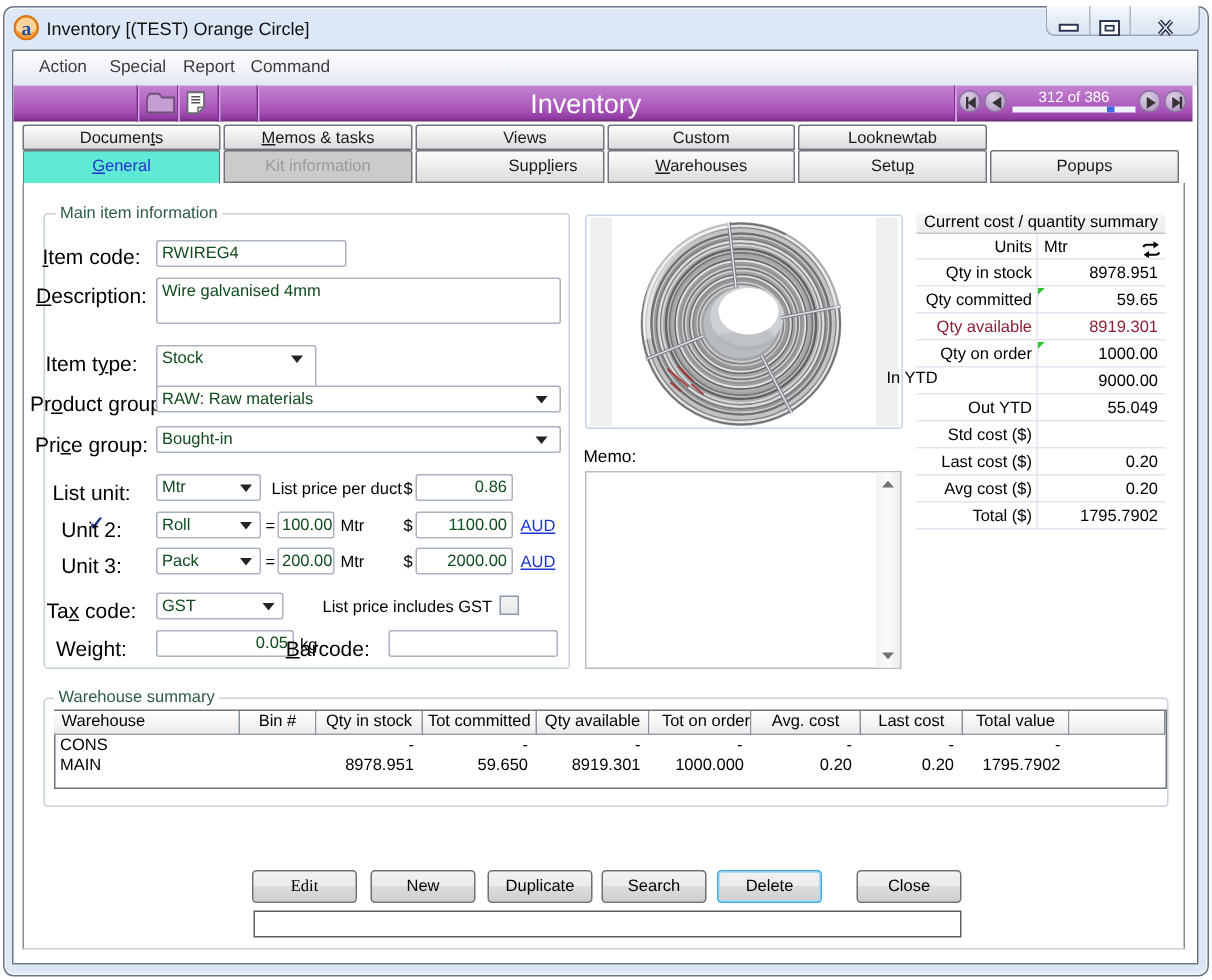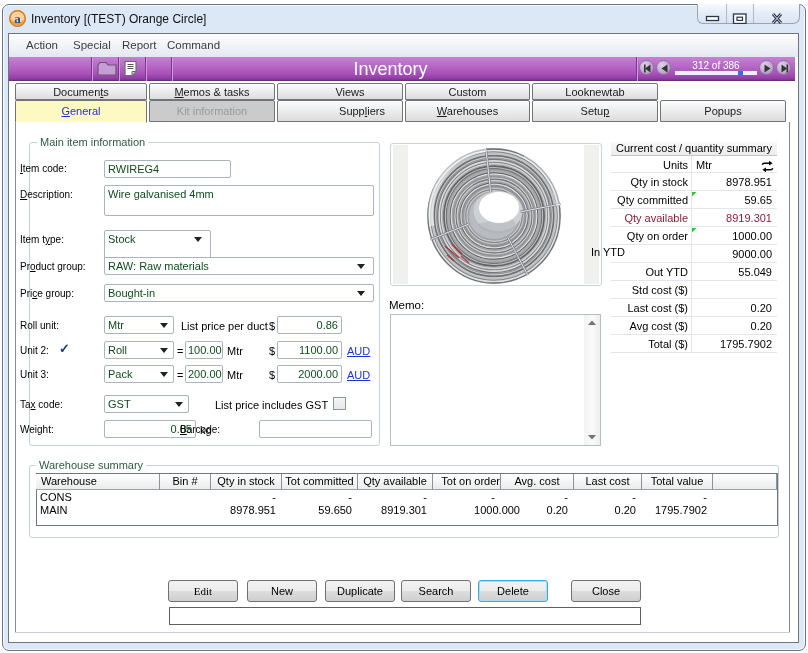--- a/index.html
+++ b/index.html
@@ -21,21 +21,21 @@
 .navbtn svg { position:absolute; left:-1px; top:-1px; }
 #navtext { position:absolute; left:676px; top:60px; width:80px; text-align:center; color:#fff; font-size:10px; }
 #navprog { position:absolute; left:675px; top:71px; width:82px; height:4px; background:#eef2f8; }
 #navmark { position:absolute; left:738px; top:71px; width:5px; height:4px; background:#3d6be0; }
 .tab { position:absolute; border:1px solid #70747d; border-radius:2px 2px 0 0; background:linear-gradient(#fcfcfc,#eeeeee 45%,#dcdcdc); font-size:11px; color:#1a1a1a; text-align:center; }
 .tr1 { top:83px; height:17px; line-height:16px; }
 .tr2 { top:100px; height:22px; line-height:21px; }
 u.mn { text-decoration:underline; }
 .gbox { position:absolute; border:1px solid #c7d0db; border-radius:3px; }
 .glabel { position:absolute; font-size:11px; color:#2d5c44; background:#fff; padding:0 3px; }
-.lbl { position:absolute; font-size:10px; color:#000; text-align:left; }
+.lbl { position:absolute; font-size:14px; color:#000; text-align:center; }
 .lbll { position:absolute; font-size:11px; color:#000; }
 .inp { position:absolute; border:1px solid #aab3bf; border-radius:2px; background:#fff; font-size:11px; color:#104c1e; padding:1.5px 3px; line-height:13px; }
 .inp.num { text-align:right; }
 .carrow { position:absolute; width:0; height:0; border-left:4px solid transparent; border-right:4px solid transparent; border-top:5px solid #222; }
 .aud { position:absolute; font-size:11px; color:#1d34d1; text-decoration:underline; }
 .st { position:absolute; font-size:11px; }
 .whh { position:absolute; top:474px; height:16px; background:linear-gradient(#ffffff,#ebebeb); border-right:1px solid #8d939c; border-bottom:1px solid #9aa0a8; font-size:11px; text-align:center; line-height:15px; color:#000; }
 .whc { position:absolute; font-size:11px; color:#000; }
 .btn { position:absolute; top:580px; width:70px; height:22px; border:1px solid #707070; border-radius:3px; background:linear-gradient(#f2f2f2,#ebebeb 50%,#dddddd 50%,#cfcfcf); font-size:11px; text-align:center; line-height:20px; color:#000; }
 </style>
@@ -114,37 +114,37 @@
 <div class="tab tr1" style="left:405px;width:125px;">Custom</div>
 <div class="tab tr1" style="left:532px;width:126px;">Looknewtab</div>
 <div class="tab tr2" style="left:149px;width:126px;background:#cbcbcb;color:#9a9a9a;">Kit information</div>
 <div class="tab tr2" style="left:277px;width:126px;padding-left:44px;">Supp<u class="mn">l</u>iers</div>
 <div class="tab tr2" style="left:405px;width:125px;"><u class="mn">W</u>arehouses</div>
 <div class="tab tr2" style="left:532px;width:126px;">Setu<u class="mn">p</u></div>
 <div class="tab tr2" style="left:660px;width:126px;">Popups</div>
 <div class="abs" style="left:15px;top:122px;width:1px;height:511px;background:#868b94;"></div>
 <div class="abs" style="left:789px;top:122px;width:1px;height:511px;background:#868b94;"></div>
 <div class="abs" style="left:15px;top:632px;width:775px;height:1px;background:#c9ced6;"></div>
-<div class="tab tr2" style="left:15px;width:132px;background:#fef9c3;color:#2531cf;border-bottom:1px solid #fff;height:23px;"><u class="mn">G</u>eneral</div>
+<div class="tab tr2" style="left:15px;width:132px;background:#5eead4;color:#2531cf;border-bottom:1px solid #fff;height:23px;"><u class="mn">G</u>eneral</div>
 <div class="gbox" style="left:29px;top:142px;width:351px;height:304px;"></div>
 <div class="glabel" style="left:37px;top:136px;">Main item information</div>
 <div class="lbl" style="left:20px;top:163px;width:82px;"><u class="mn">I</u>tem code:</div>
 <div class="inp" style="left:104px;top:160px;width:127px;height:18px;">RWIREG4</div>
 <div class="lbl" style="left:20px;top:189px;width:82px;"><u class="mn">D</u>escription:</div>
 <div class="inp" style="left:104px;top:185px;width:270px;height:31px;">Wire galvanised 4mm</div>
 <div class="lbl" style="left:20px;top:234px;width:82px;">Item t<u class="mn">y</u>pe:</div>
 <div class="combo inp" style="left:104px;top:230px;width:107px;height:36px;">Stock</div>
 <div class="carrow" style="left:194px;top:237px;"></div>
 <div class="lbl" style="left:20px;top:261px;width:82px;">Pr<u class="mn">o</u>duct group:</div>
 <div class="combo inp" style="left:104px;top:257px;width:270px;height:18px;">RAW: Raw materials</div>
 <div class="carrow" style="left:357px;top:264px;"></div>
 <div class="lbl" style="left:20px;top:288px;width:82px;">Pri<u class="mn">c</u>e group:</div>
 <div class="combo inp" style="left:104px;top:284px;width:270px;height:18px;">Bought-in</div>
 <div class="carrow" style="left:357px;top:291px;"></div>
-<div class="lbl" style="left:20px;top:320px;width:82px;">Roll unit:</div>
+<div class="lbl" style="left:20px;top:320px;width:82px;">List unit:</div>
 <div class="combo inp" style="left:104px;top:316px;width:70px;height:18px;">Mtr</div>
 <div class="carrow" style="left:160px;top:323px;"></div>
 <div class="lbll" style="left:181px;top:320px;">List price per duct</div>
 <div class="lbll" style="left:269px;top:320px;">$</div>
 <div class="inp num" style="left:277px;top:316px;width:65px;height:18px;">0.86</div>
 <div class="lbll" style="left:59px;top:341px;color:#223a8a;font-weight:bold;font-size:13px;">✓</div>
 <div class="lbl" style="left:20px;top:345px;width:82px;">Unit 2:</div>
 <div class="combo inp" style="left:104px;top:341px;width:70px;height:18px;">Roll</div>
 <div class="carrow" style="left:160px;top:348px;"></div>
 <div class="lbll" style="left:177px;top:345px;">=</div>
@@ -306,16 +306,16 @@
 <div class="whc" style="left:367px;top:491px;width:60px;text-align:right;">-</div>
 <div class="whc" style="left:435px;top:491px;width:60px;text-align:right;">-</div>
 <div class="whc" style="left:508px;top:491px;width:60px;text-align:right;">-</div>
 <div class="whc" style="left:576px;top:491px;width:60px;text-align:right;">-</div>
 <div class="whc" style="left:647px;top:491px;width:60px;text-align:right;">-</div>
 <div class="whc" style="left:40px;top:491px;">CONS</div>
 <div class="whc" style="left:40px;top:504px;">MAIN</div>
 <div class="whc" style="left:196px;top:504px;width:80px;text-align:right;">8978.951</div>
 <div class="whc" style="left:272px;top:504px;width:80px;text-align:right;">59.650</div>
 <div class="whc" style="left:347px;top:504px;width:80px;text-align:right;">8919.301</div>
-<div class="whc" style="left:440px;top:504px;width:80px;text-align:right;">1000.000</div>
+<div class="whc" style="left:416px;top:504px;width:80px;text-align:right;">1000.000</div>
 <div class="whc" style="left:488px;top:504px;width:80px;text-align:right;">0.20</div>
 <div class="whc" style="left:556px;top:504px;width:80px;text-align:right;">0.20</div>
 <div class="whc" style="left:627px;top:504px;width:80px;text-align:right;">1795.7902</div>
 
 </body></html>

